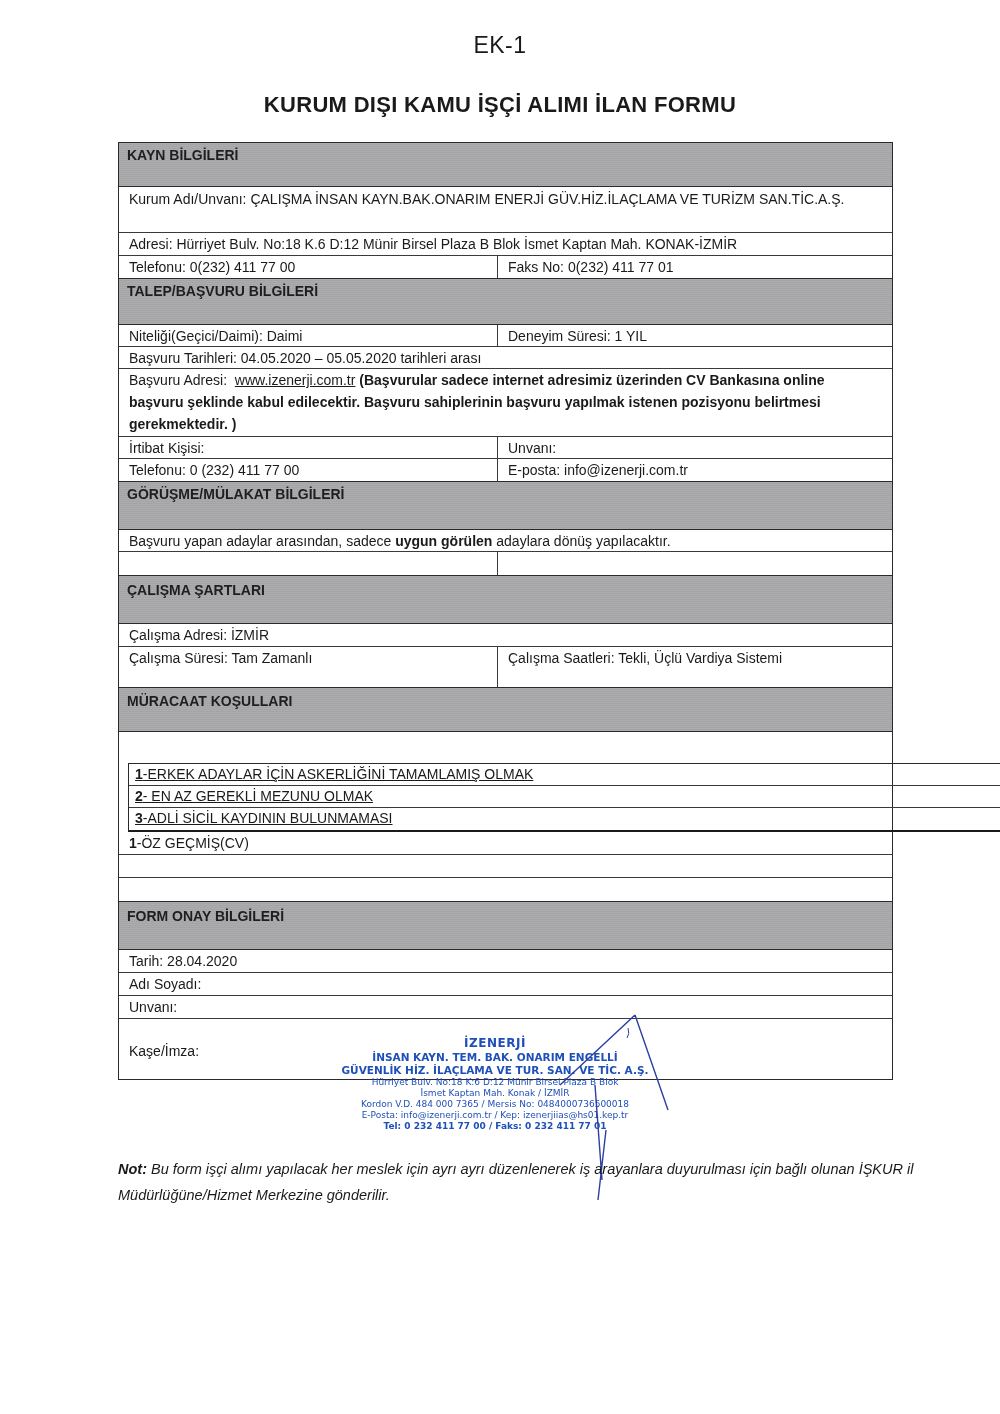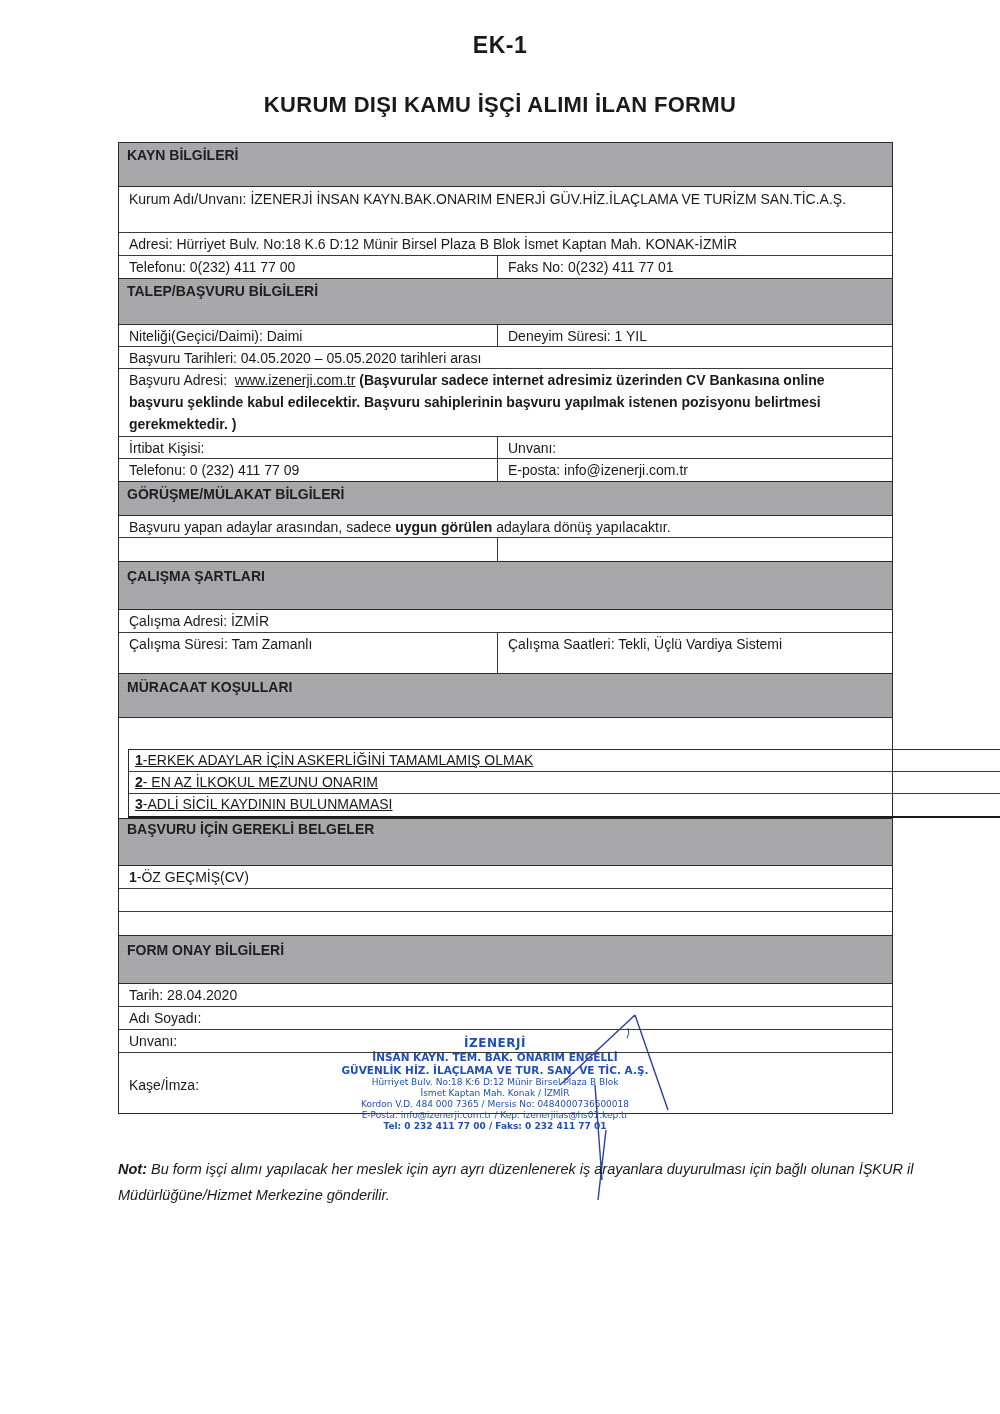--- a/index.html
+++ b/index.html
@@ -1,18 +1,18 @@
 <!DOCTYPE html>
 <html><head>
 <meta charset="utf-8">
 <style>
   * { box-sizing: border-box; margin: 0; padding: 0; }
   html, body { width: 1000px; height: 1414px; background: #ffffff; }
   body { position: relative; font-family: "Liberation Sans", "DejaVu Sans", sans-serif; color: #1a1a1a; overflow: hidden; }
-  .title1 { position: absolute; left: 0; width: 1000px; top: 32px; text-align: center; font-size: 23px; font-weight: bold; letter-spacing: 0.5px; }
+  .title1 { position: absolute; left: 0; width: 1000px; top: 32px; text-align: center; font-size: 23px; font-weight: normal; letter-spacing: 0.5px; }
   .title2 { position: absolute; left: 0; width: 1000px; top: 92px; text-align: center; font-size: 22px; font-weight: bold; letter-spacing: 0.3px; }
 
   .form { position: absolute; left: 118px; top: 142px; width: 775px; border-left: 1.5px solid #2a2a2a; border-right: 1.5px solid #2a2a2a; }
   .band { position: relative; background: #a9a9ab; border-top: 1.5px solid #2a2a2a; border-bottom: 1.5px solid #2a2a2a;
           background-image: repeating-linear-gradient(0deg, rgba(255,255,255,0.04) 0 1px, rgba(0,0,0,0.03) 1px 2px); }
   .band .h { position: absolute; left: 8px; top: 4px; font-size: 14px; font-weight: bold; color: #1e1e1e; }
   .row { position: relative; display: flex; border-bottom: 1px solid #3a3a3a; font-size: 14px; line-height: 22px; }
   .cell { padding: 0 10px; white-space: nowrap; }
   .cell.left { width: 379px; border-right: 1px solid #3a3a3a; }
   .cell.full { width: 100%; white-space: normal; }
@@ -41,21 +41,21 @@
 
 <div class="title1">EK-1</div>
 <div class="title2">KURUM DIŞI KAMU İŞÇİ ALIMI İLAN FORMU</div>
 
 <div class="form">
 
   <div class="band" style="height:45px;">
     <span class="h">KAYN BİLGİLERİ</span>
   </div>
   <div class="row" style="height:46px;">
-    <div class="cell full wrap" style="padding-top:1px;">Kurum Adı/Unvanı: İZENERJİ İNSAN KAYN.BAK.ONARIM ENERJİ GÜV.HİZ.İLAÇLAMA VE TURİZM SAN.TİC.A.Ş.</div>
+    <div class="cell full wrap" style="padding-top:1px;">Kurum Adı/Unvanı: ÇALIŞMA İNSAN KAYN.BAK.ONARIM ENERJİ GÜV.HİZ.İLAÇLAMA VE TURİZM SAN.TİC.A.Ş.</div>
   </div>
   <div class="row" style="height:23px;">
     <div class="cell full">Adresi: Hürriyet Bulv. No:18 K.6 D:12 Münir Birsel Plaza B Blok İsmet Kaptan Mah. KONAK-İZMİR</div>
   </div>
   <div class="row" style="height:22px; border-bottom:none;">
     <div class="cell left">Telefonu: 0(232) 411 77 00</div>
     <div class="cell">Faks No: 0(232) 411 77 01</div>
   </div>
 
   <div class="band" style="height:47px;">
@@ -69,25 +69,25 @@
     <div class="cell full">Başvuru Tarihleri: 04.05.2020 – 05.05.2020 tarihleri arası</div>
   </div>
   <div class="row" style="height:68px;">
     <div class="cell full wrap"><span style="white-space:pre;">Başvuru Adresi:  </span><span class="link">www.izenerji.com.tr</span><b> (Başvurular sadece internet adresimiz üzerinden CV Bankasına online başvuru şeklinde kabul edilecektir. Başvuru sahiplerinin başvuru yapılmak istenen pozisyonu belirtmesi gerekmektedir. )</b></div>
   </div>
   <div class="row" style="height:22px;">
     <div class="cell left">İrtibat Kişisi:</div>
     <div class="cell">Unvanı:</div>
   </div>
   <div class="row" style="height:22px; border-bottom:none;">
-    <div class="cell left">Telefonu: 0 (232) 411 77 09</div>
+    <div class="cell left">Telefonu: 0 (232) 411 77 00</div>
     <div class="cell">E-posta: info@izenerji.com.tr</div>
   </div>
 
-  <div class="band" style="height:35px;padding-left:12px;">
+  <div class="band" style="height:49px;padding-left:12px;">
     <span class="h">GÖRÜŞME/MÜLAKAT BİLGİLERİ</span>
   </div>
   <div class="row" style="height:22px;">
     <div class="cell full"><span style="white-space:pre;">Başvuru yapan adaylar arasından, sadece </span><b>uygun görülen</b><span style="white-space:pre;"> adaylara dönüş yapılacaktır.</span></div>
   </div>
   <div class="row" style="height:23px; border-bottom:none;">
     <div class="cell left"></div>
     <div class="cell"></div>
   </div>
 
@@ -101,28 +101,25 @@
     <div class="cell left">Çalışma Süresi: Tam Zamanlı</div>
     <div class="cell">Çalışma Saatleri: Tekli, Üçlü Vardiya Sistemi</div>
   </div>
 
   <div class="band" style="height:45px;">
     <span class="h" style="top:5px;">MÜRACAAT KOŞULLARI</span>
   </div>
   <div class="req-wrap" style="height:100px;">
     <div class="req">
       <div class="r"><b>1</b><span>-ERKEK ADAYLAR İÇİN ASKERLİĞİNİ TAMAMLAMIŞ OLMAK</span></div>
-      <div class="r"><b>2</b><span>- EN AZ İLKOKUL MEZUNU ONARIM</span></div>
+      <div class="r"><b>2</b><span>- EN AZ GEREKLİ MEZUNU OLMAK</span></div>
       <div class="r"><b class="u">3</b><span>-ADLİ SİCİL KAYDININ BULUNMAMASI</span></div>
     </div>
   </div>
 
-  <div class="band" style="height:48px;">
-    <span class="h" style="top:2px;">BAŞVURU İÇİN GEREKLİ BELGELER</span>
-  </div>
   <div class="row" style="height:23px;">
     <div class="cell full"><b>1</b><span>-ÖZ GEÇMİŞ(CV)</span></div>
   </div>
   <div class="row" style="height:23px;">
     <div class="cell full"></div>
   </div>
   <div class="row" style="height:23px; border-bottom:none;">
     <div class="cell full"></div>
   </div>
 

